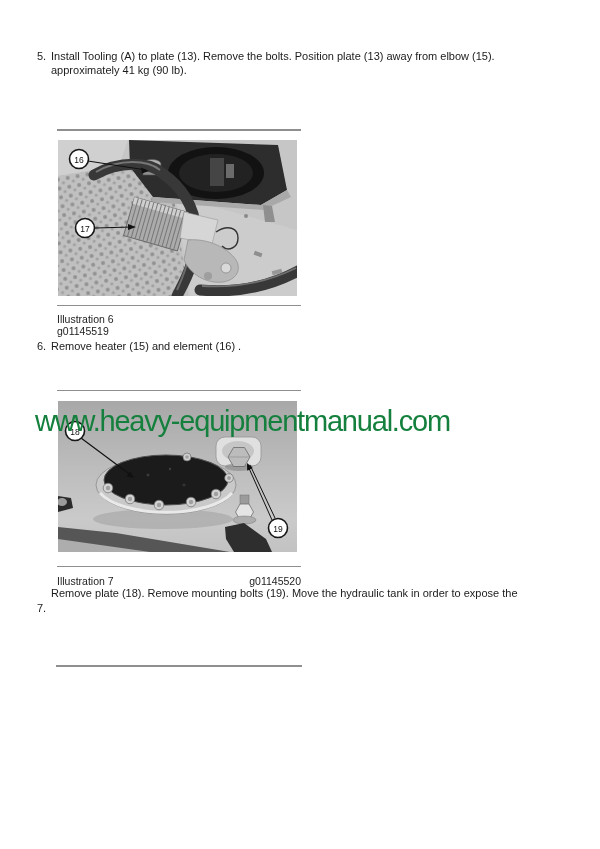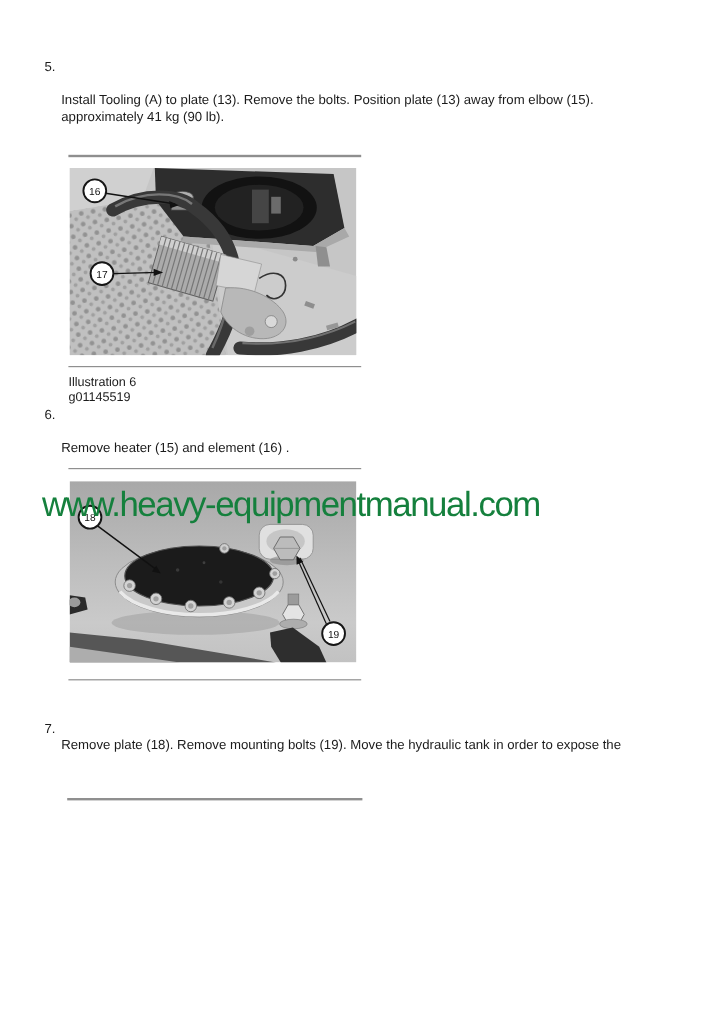--- a/index.html
+++ b/index.html
@@ -11,21 +11,21 @@
     font-family:"Liberation Sans", sans-serif;
     color:#1b1b1b;
     overflow:hidden;
   }
   .step-num{
     position:absolute;left:37px;
     font-size:11px;line-height:14.2px;color:#1b1b1b;
   }
   .step-lines{
     position:absolute;left:51px;
-    font-size:11px;line-height:14.2px;color:#1b1b1b;margin-top:28px;
+    font-size:11px;line-height:14.2px;color:#1b1b1b;
   }
   .step-lines div{white-space:nowrap;}
   .rule{
     position:absolute;left:57px;width:244px;height:1.5px;
     background:#8f8f8f;
   }
   .photo{position:absolute;left:58px;}
   .caption{
     position:absolute;left:57px;width:244px;
     display:flex;justify-content:space-between;
@@ -229,20 +229,24 @@
     <g>
       <line x1="214" y1="119" x2="190" y2="65" stroke="#111" stroke-width="1"></line>
       <line x1="217" y1="117" x2="192" y2="64" stroke="#111" stroke-width="1"></line>
       <polygon points="189,62 194.6,67.1 189.2,69.7" fill="#111"></polygon>
       <circle cx="220" cy="127" r="9.5" fill="#ffffff" stroke="#161616" stroke-width="1.6"></circle>
       <text class="callout-num" x="220" y="127.5" text-anchor="middle" dominant-baseline="central">19</text>
     </g>
   </svg>
 
   <div class="rule" style="top:565.5px;"></div>
+  <div class="caption" style="top:575px;">
+    <span>Illustration 7</span>
+    <span>g01145520</span>
+  </div>
 
   <div class="step-num" style="top:601px;">7.</div>
   <div class="step-lines" style="top:586px;">
     <div>Remove plate (18). Remove mounting bolts (19). Move the hydraulic tank in order to expose the</div>
   </div>
 
   <div class="rule" style="top:665px;left:56px;width:246px;"></div>
 
   <div class="watermark">www.heavy-equipmentmanual.com</div>
 

